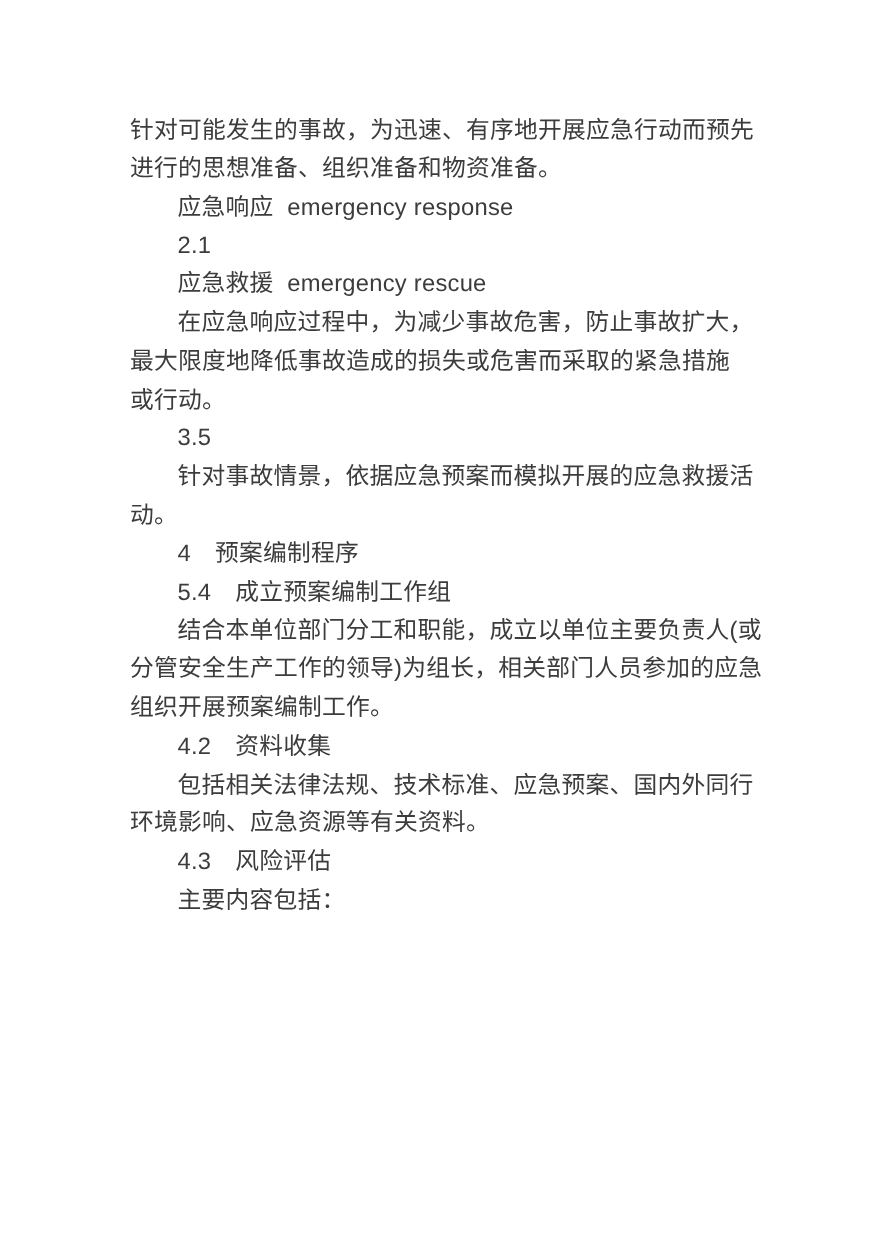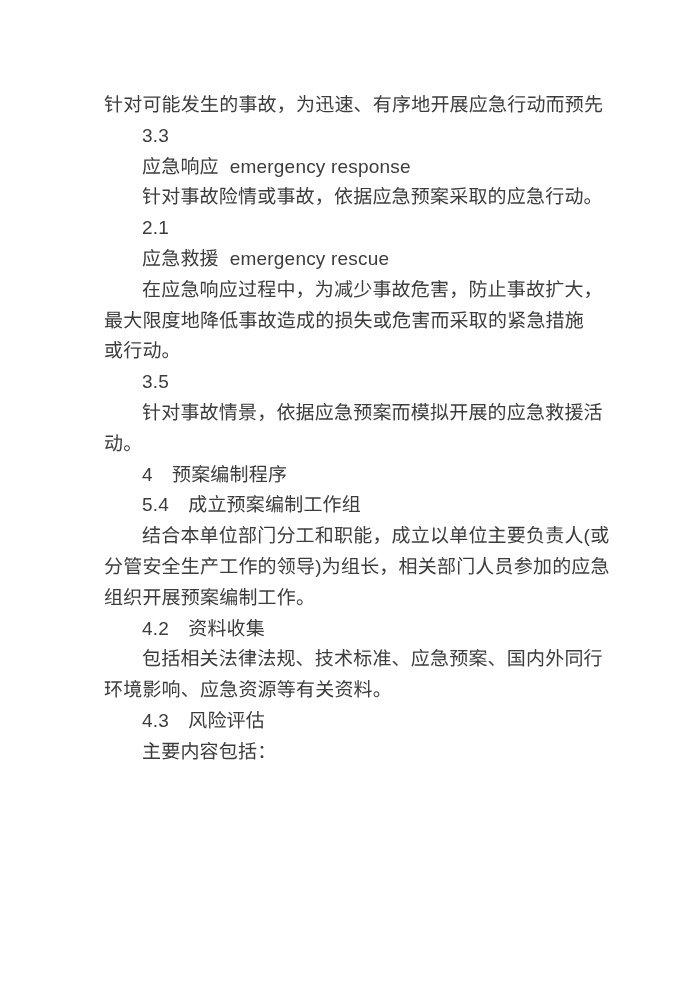--- a/index.html
+++ b/index.html
@@ -29,23 +29,22 @@
   }
   .line.indent {
     padding-left: 38px;
   }
 </style>
 </head>
 <body>
 
 <div class="page" style="background: rgb(255, 255, 255); color: rgb(60, 60, 60);">
     <div class="line">针对可能发生的事故，为迅速、有序地开展应急行动而预先</div>
-    <div class="line indent">3.3</div>
+    <div class="line">进行的思想准备、组织准备和物资准备。</div>
     <div class="line indent">应急响应  emergency response</div>
-    <div class="line indent">针对事故险情或事故，依据应急预案采取的应急行动。</div>
     <div class="line indent">2.1</div>
     <div class="line indent">应急救援  emergency rescue</div>
     <div class="line indent">在应急响应过程中，为减少事故危害，防止事故扩大，</div>
     <div class="line">最大限度地降低事故造成的损失或危害而采取的紧急措施</div>
     <div class="line">或行动。</div>
     <div class="line indent">3.5</div>
     <div class="line indent">针对事故情景，依据应急预案而模拟开展的应急救援活</div>
     <div class="line">动。</div>
     <div class="line indent">4　预案编制程序</div>
     <div class="line indent">5.4　成立预案编制工作组</div>

